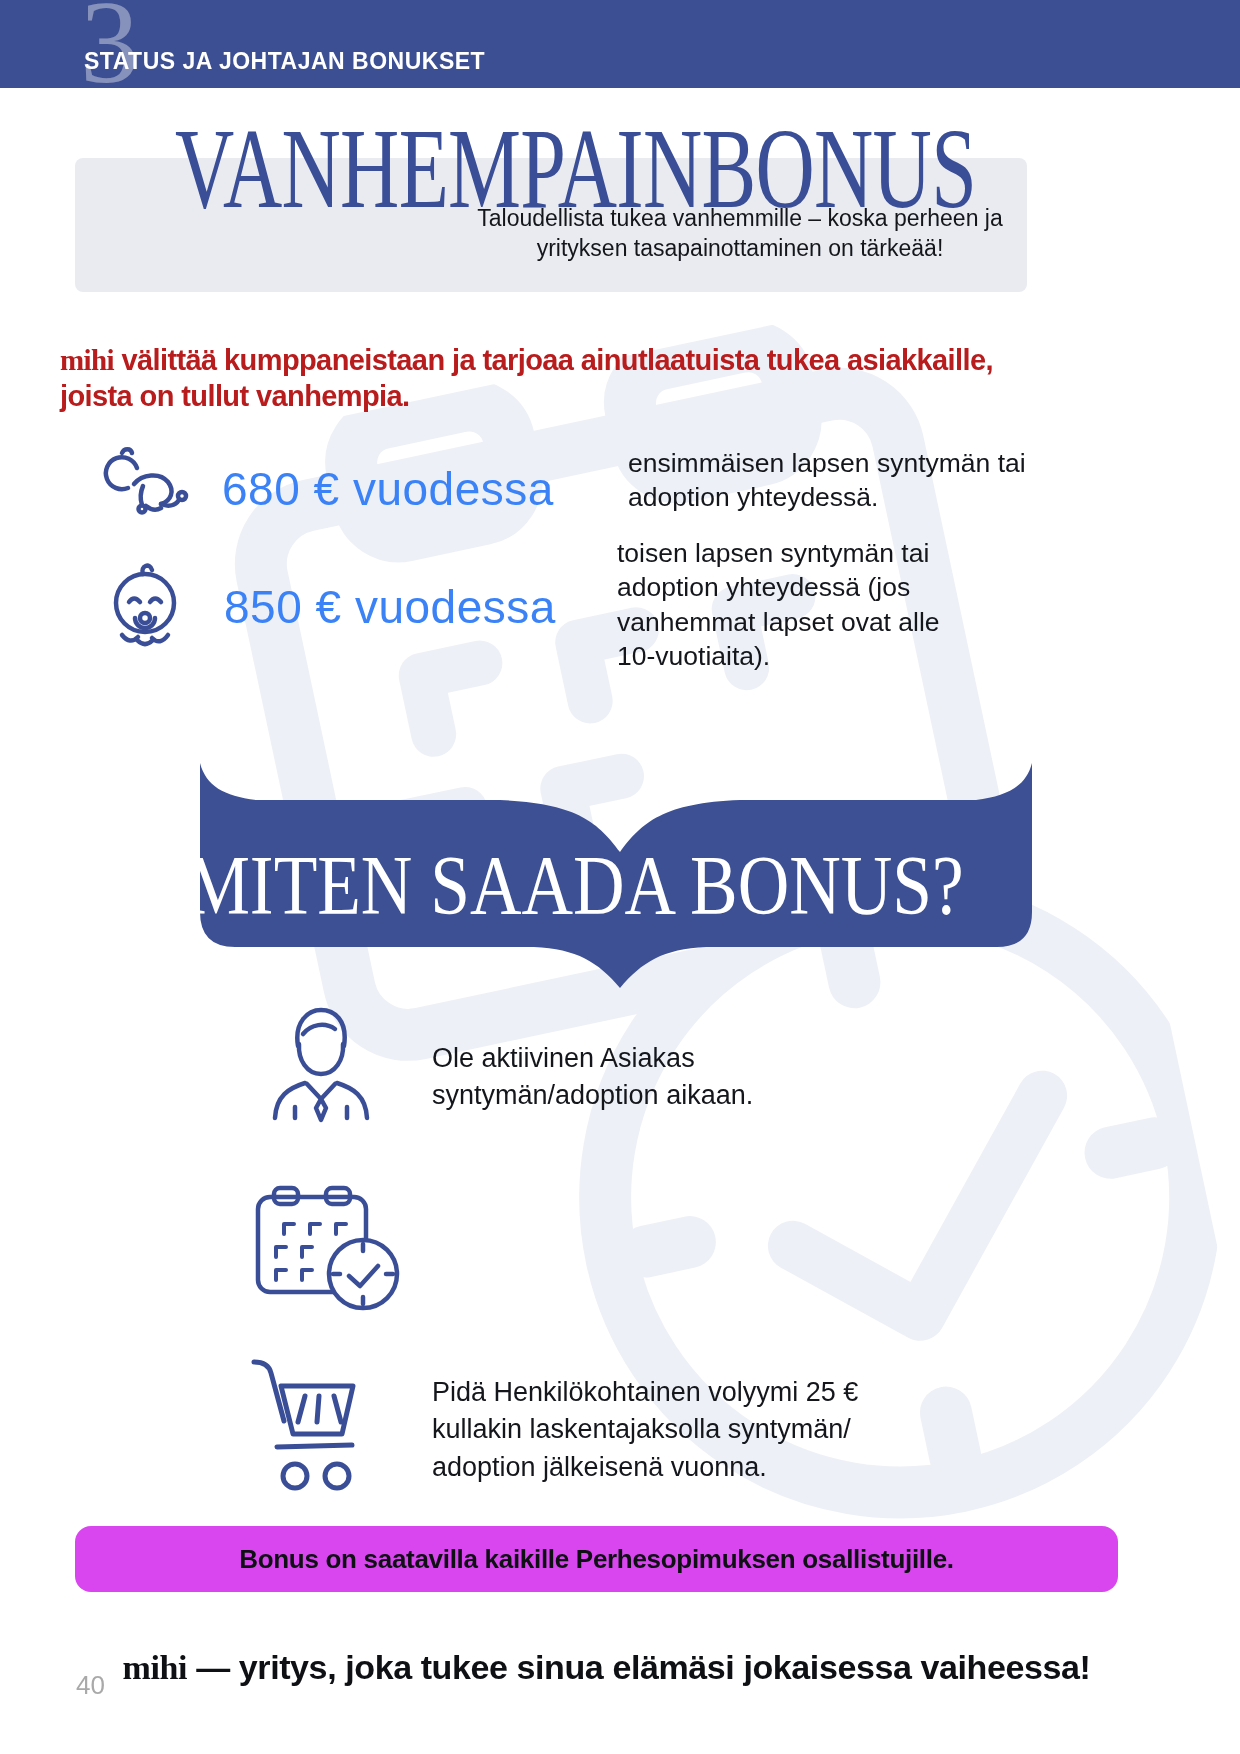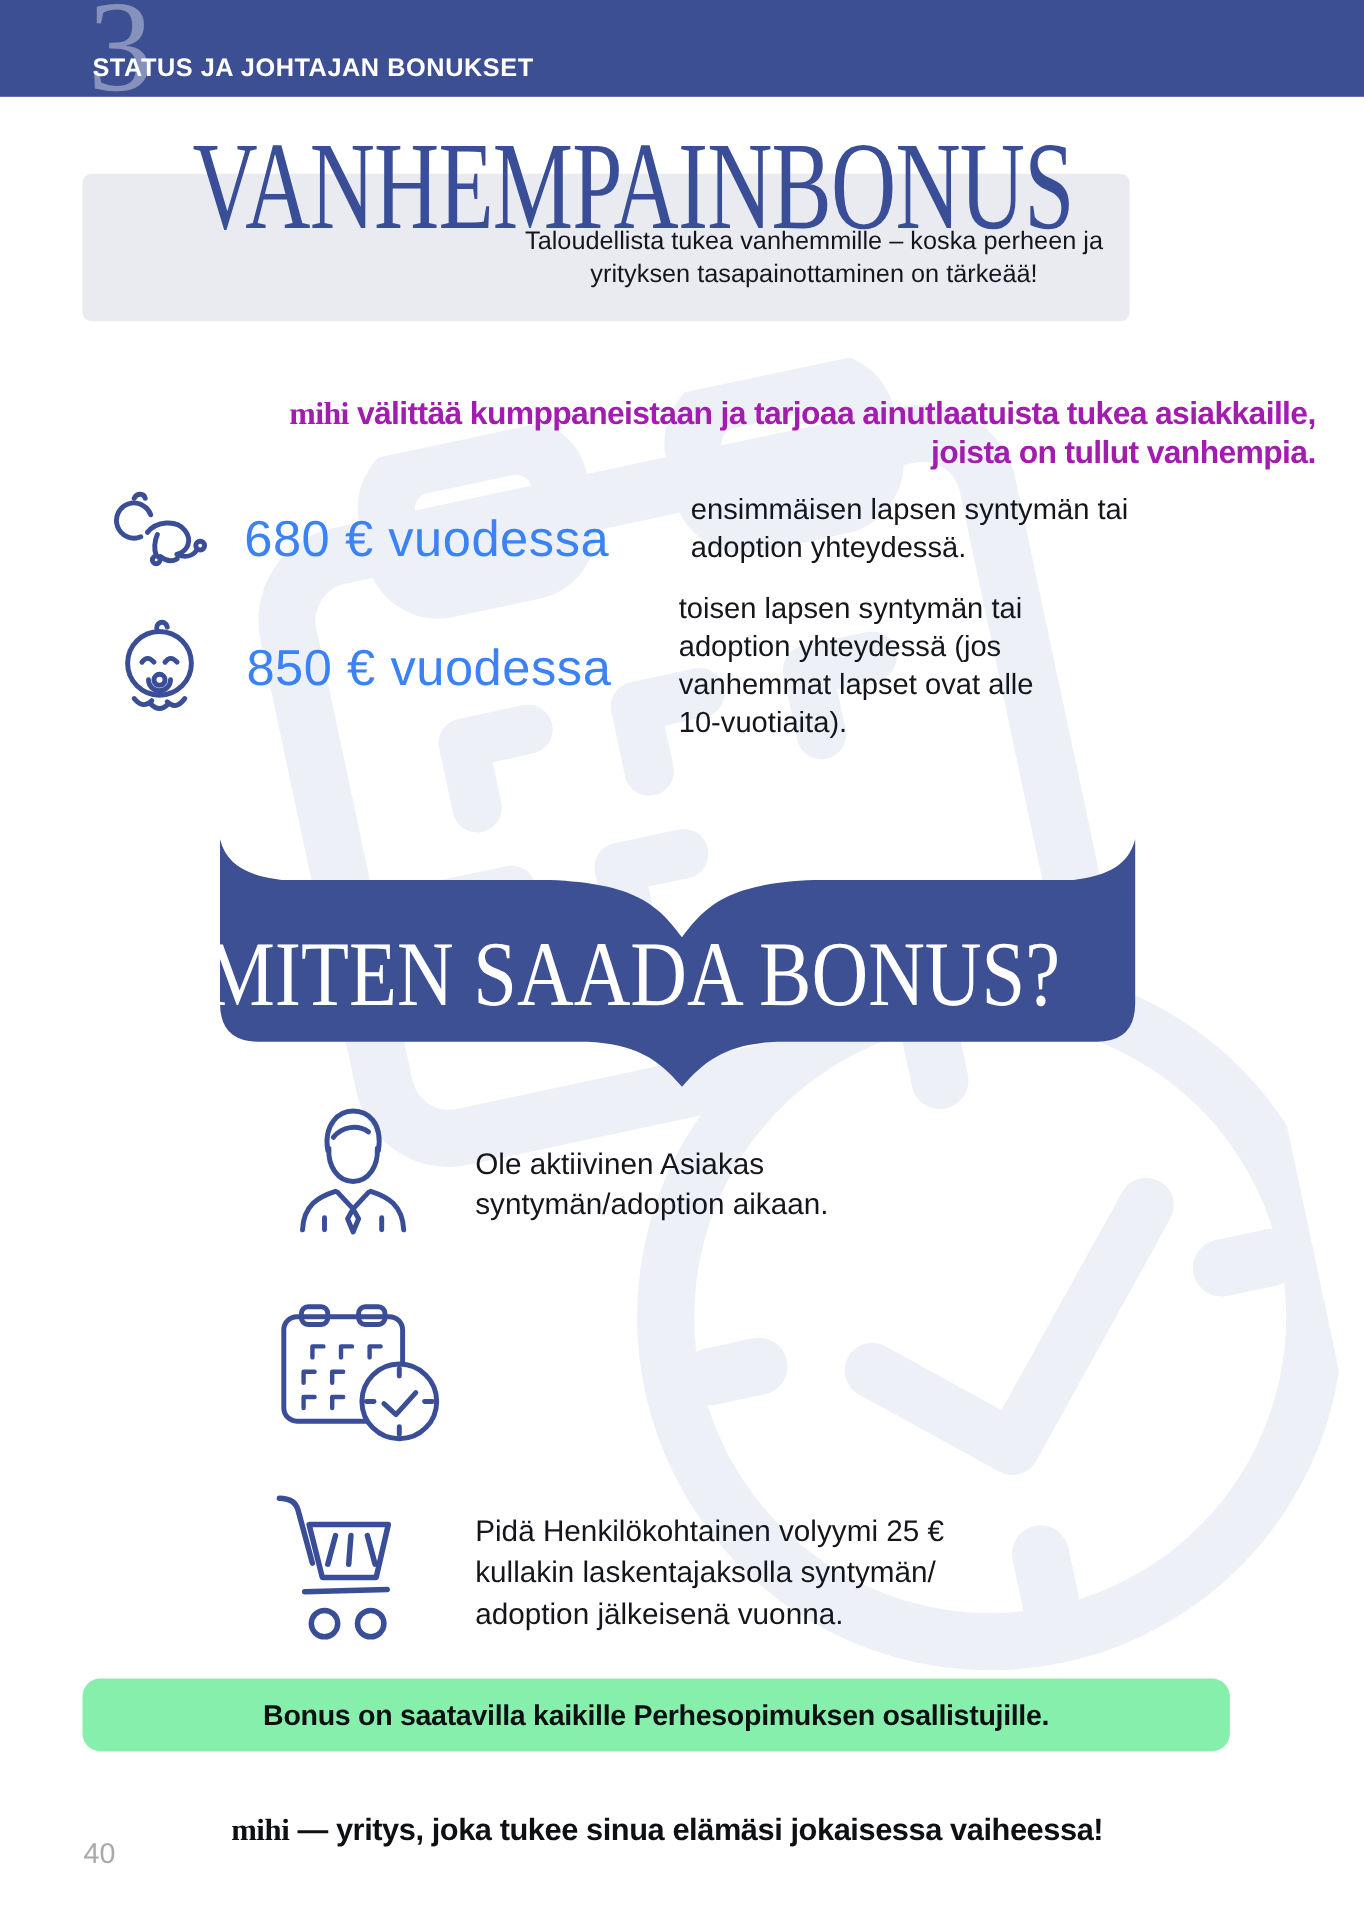--- a/index.html
+++ b/index.html
@@ -23,22 +23,22 @@
 
   
   .hero-box{position:absolute;left:75px;top:158px;width:952px;height:134px;background:#e9ebf1;border-radius:8px;z-index:1;}
   .hero-title{position:absolute;left:35px;top:112px;width:1000px;margin:0;text-align:center;
     font-family:"Liberation Serif",serif;font-weight:400;font-size:114px;line-height:1;
     color:#3a4e97;transform:scaleX(.72);transform-origin:50% 0;z-index:3;letter-spacing:-1px;}
   .hero-subtitle{position:absolute;left:460px;top:203px;width:560px;margin:0;text-align:center;
     font-size:23px;line-height:1.32;color:#14161c;z-index:3;}
 
   
-  .intro{position:absolute;left:60px;top:342px;width:1120px;margin:16px;text-align:right;
-    font-size:29px;font-weight:bold;line-height:1.25;letter-spacing:-.6px;z-index:3;color:#a21caf;}
+  .intro{position:absolute;left:60px;top:342px;width:1120px;margin:0;text-align:left;
+    font-size:29px;font-weight:bold;line-height:1.25;letter-spacing:-.6px;z-index:3;color:#b91c1c;}
   .brand{font-family:"Liberation Serif",serif;font-weight:bold;}
 
   
   .icon{z-index:3;}
   .amount{position:absolute;font-size:46px;color:#3b82f6;z-index:3;letter-spacing:.5px;}
   .ben-desc{position:absolute;font-size:26.5px;line-height:1.3;z-index:3;color:#14161c;}
   .ben1-icon{left:100px;top:444px;}
   .ben1-amount{left:222px;top:462px;}
   .ben1-desc{left:628px;top:446px;width:420px;}
   .ben2-icon{left:102px;top:556px;}
@@ -52,25 +52,25 @@
   
   .step-text{position:absolute;left:432px;font-size:27px;line-height:1.38;z-index:3;color:#14161c;}
   .s1-icon{left:265px;top:1002px;}
   .s1-text{top:1040px;}
   .s2-icon{left:250px;top:1184px;}
   .s2-text{top:1212px;}
   .s3-icon{left:248px;top:1352px;}
   .s3-text{top:1374px;}
 
   
-  .note-bar{position:absolute;left:75px;top:1526px;width:1043px;height:66px;background:#86efac;
+  .note-bar{position:absolute;left:75px;top:1526px;width:1043px;height:66px;background:#d946ef;
     border-radius:16px;z-index:3;display:flex;align-items:center;justify-content:center;}
   .note-text{font-size:26px;font-weight:bold;letter-spacing:-.3px;color:#0e1014;}
   .tagline{position:absolute;left:0;top:1648px;width:1213px;margin:0;text-align:center;
-    font-size:28px;font-weight:bold;letter-spacing:-.4px;z-index:3;color:#0e1014;}
+    font-size:34px;font-weight:bold;letter-spacing:-.4px;z-index:3;color:#0e1014;}
   .page-num{position:absolute;left:76px;top:1670px;font-size:26px;color:#a9a9a9;z-index:3;}
 </style>
 </head>
 <body>
 
 <div class="page">
 
   <svg class="watermark" viewBox="0 0 860 1250" aria-hidden="true">
     <g stroke="#edf0f7" stroke-width="52" fill="none" stroke-linecap="round" stroke-linejoin="round">
       <rect x="175" y="15" width="160" height="115" rx="40"></rect>

